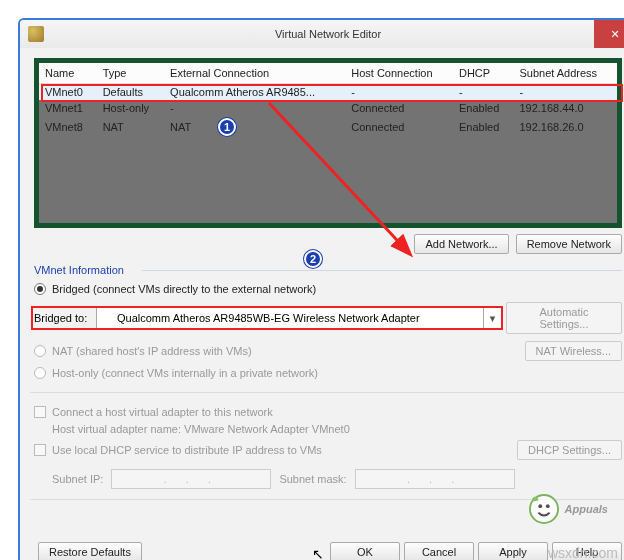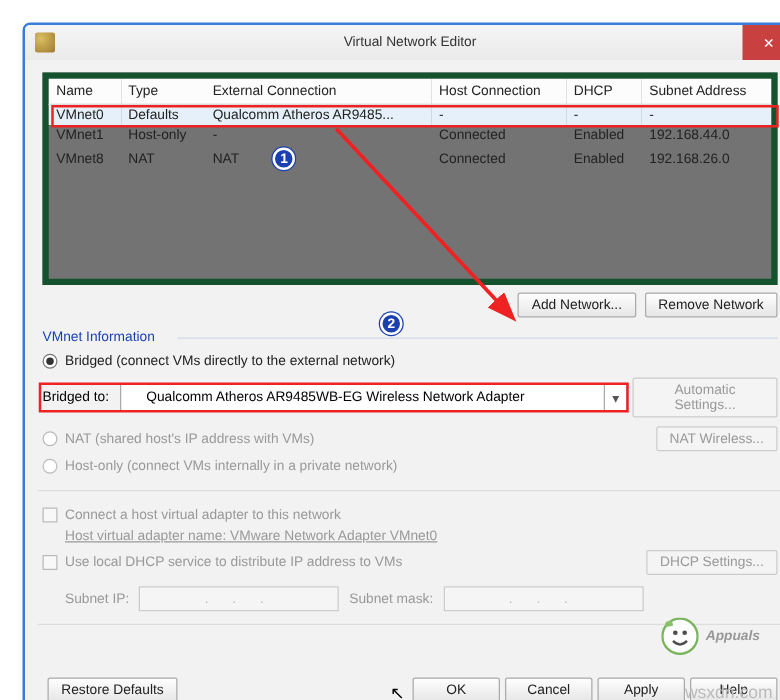--- a/index.html
+++ b/index.html
@@ -35,21 +35,21 @@
 .combo .chev { position: absolute; right: 0; top: 0; width: 18px; height: 100%; border-left: 1px solid #aaa; display:flex; align-items:center; justify-content:center; color:#555; }
 .redbox2 { position: absolute; left: -66px; right: -2px; top: -2px; bottom: -2px; border: 2px solid #e22; pointer-events: none; }
 .field-row { display: flex; align-items: center; gap: 8px; margin: 6px 0 0 18px; }
 .field-row .lbl { color: #999; }
 .ipbox { width: 160px; height: 20px; border: 1px solid #ccc; background: #f5f5f5; display: flex; align-items: center; justify-content: center; letter-spacing: 8px; color: #bbb; }
 .bottombar { position: absolute; left: 14px; right: 14px; bottom: 10px; display: flex; align-items: center; }
 .bottombar .btn { min-width: 70px; }
 hr.sep { border: none; border-top: 1px solid #ddd; margin: 10px -4px; }
 .watermark { position: absolute; right: 28px; bottom: 48px; display: flex; align-items: center; gap: 6px; color: #888; font-size: 18px; font-weight: 600; font-style: italic; opacity: 0.85; pointer-events: none; }
 .watermark .logo { width: 30px; height: 30px; }
-.host-line { margin-left: 18px; color: #999; padding: 2px 0; text-decoration: underline; }
+.host-line { margin-left: 18px; color: #999; padding: 2px 0; }
 .side-col { width: 120px; text-align: right; text-decoration: underline; }
 .cursor { position:absolute; left:292px; bottom:10px; font-size:14px; color:#000; pointer-events:none; }
 .sourceline { position:absolute; right:6px; bottom:-1px; font-size:14px; color:#bbb; }
 </style>
 </head>
 <body>
 
 <div class="outer">
   <div class="titlebar">
     <span class="icon"></span>

